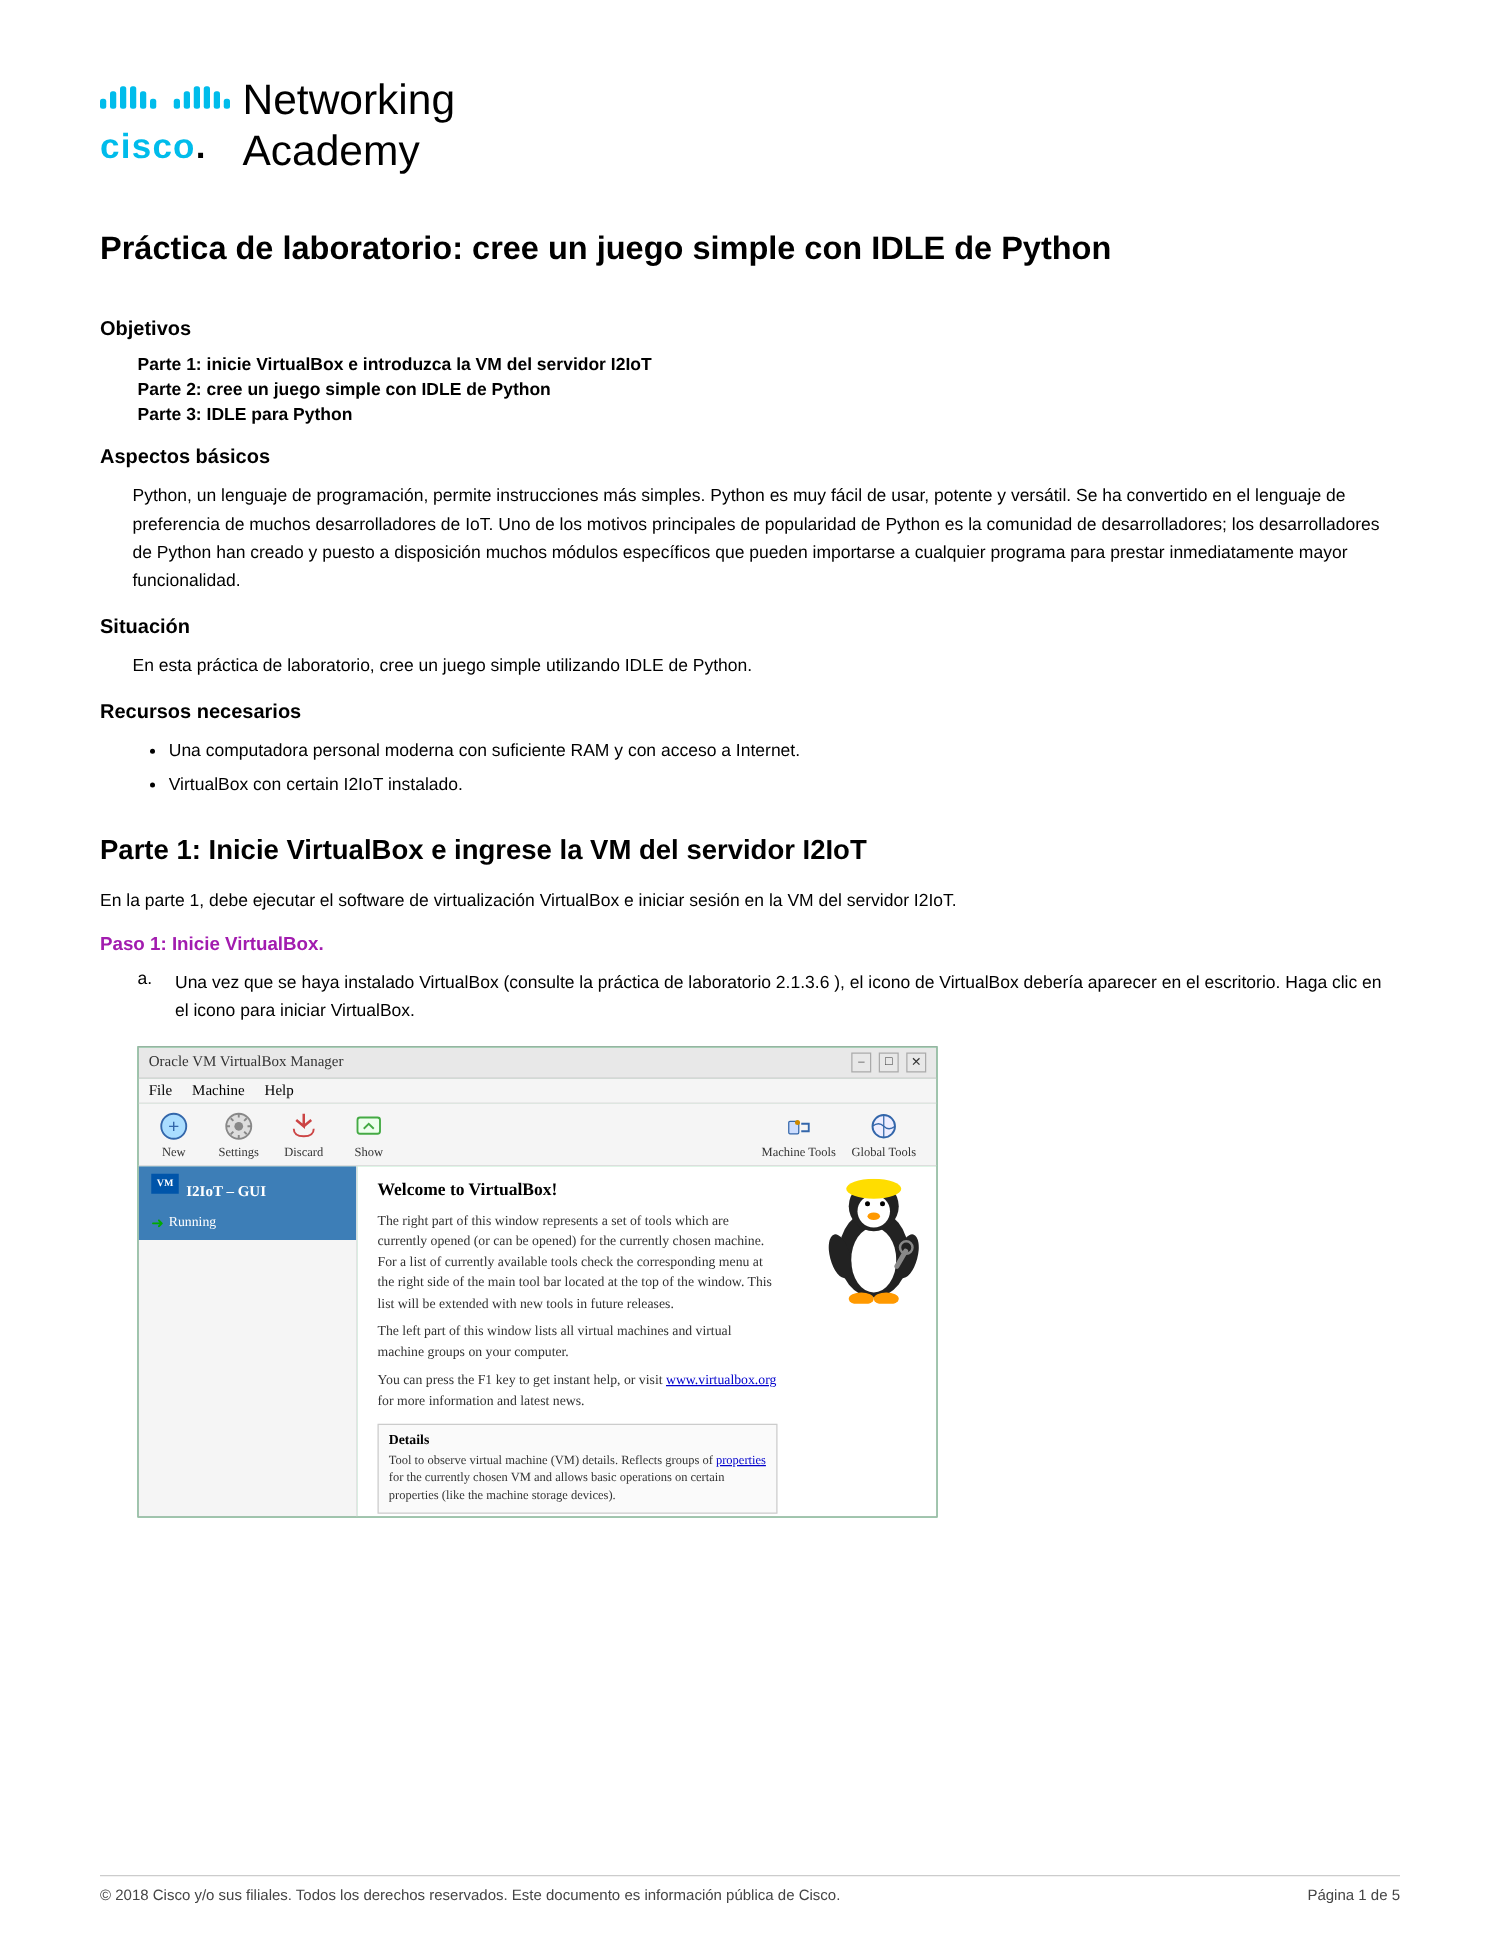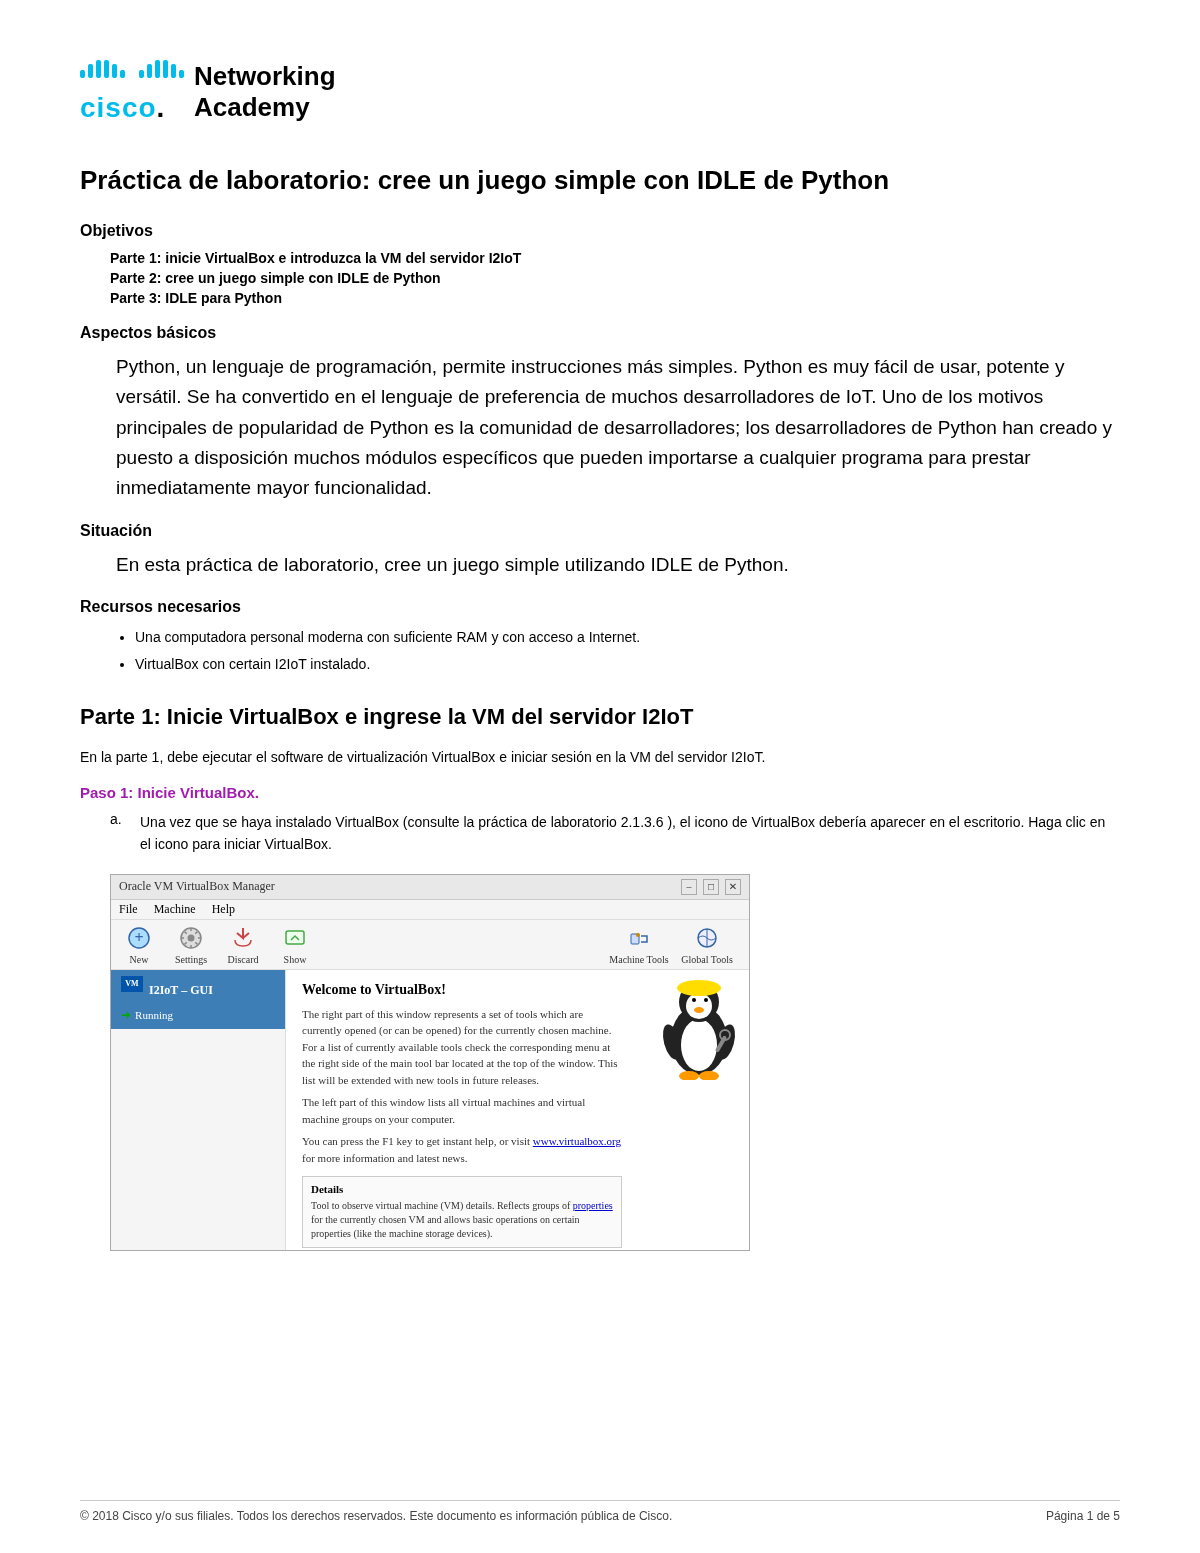--- a/index.html
+++ b/index.html
@@ -52,29 +52,29 @@
       font-weight: 900;
     }
     .networking-text {
       font-size: 26px;
       font-weight: 400;
       color: #000;
       line-height: 1.2;
     }
     .networking-text span {
       display: block;
-      font-size: 26px;
-      font-weight: 700;
+      font-size: 34px;
+      font-weight: 400;
     }
     
     .main-title {
       font-size: 26px;
       font-weight: 700;
       color: #000;
-      margin-bottom: 24px;
+      margin-bottom: 40px;
       line-height: 1.3;
     }
     
     .section-heading {
       font-size: 16px;
       font-weight: 700;
       color: #000;
       margin-bottom: 10px;
       margin-top: 18px;
     }
@@ -98,25 +98,25 @@
     
     .objectives-item {
       font-size: 14px;
       font-weight: 700;
       color: #000;
       margin-left: 30px;
       margin-bottom: 4px;
     }
     
     .para {
-      font-size: 19px;
+      font-size: 14px;
       color: #000;
       line-height: 1.6;
       margin-bottom: 10px;
-      margin-left: 36px;
+      margin-left: 26px;
     }
     .para-noindent {
       font-size: 14px;
       color: #000;
       line-height: 1.6;
       margin-bottom: 10px;
     }
     
     .bullet-list {
       margin-left: 55px;

